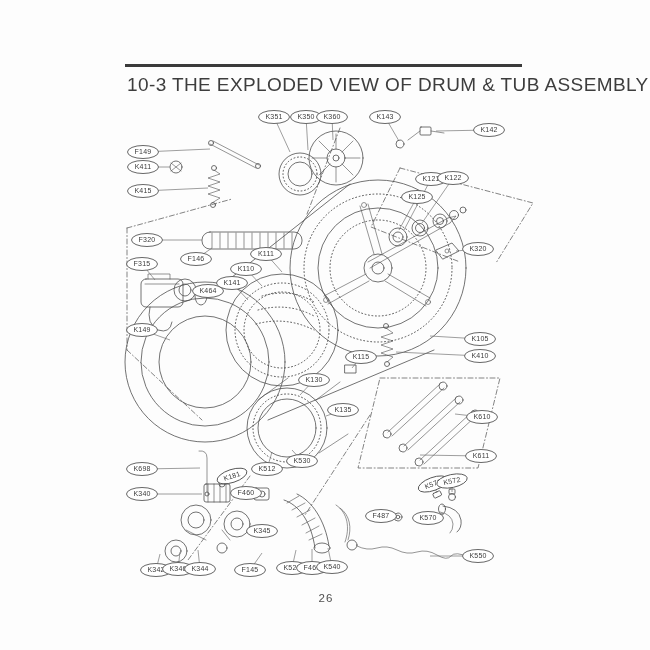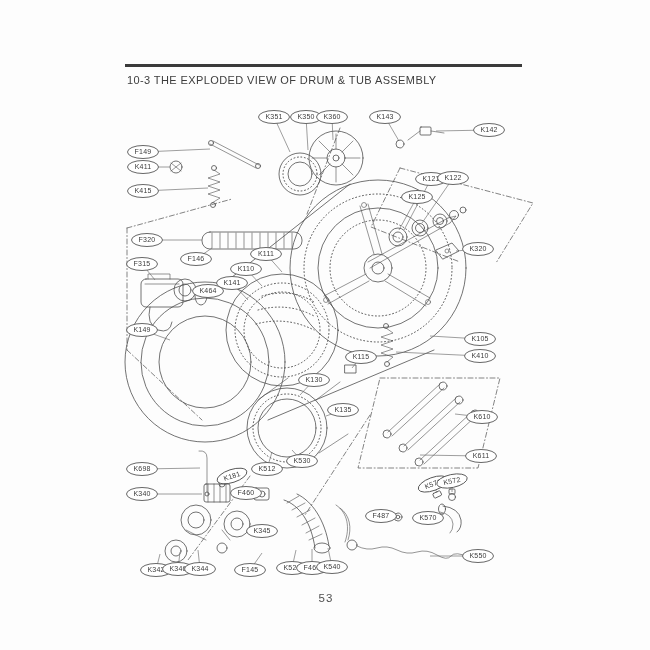--- a/index.html
+++ b/index.html
@@ -3,21 +3,21 @@
 <meta charset="utf-8">
 <style>
   html,body{margin:0;padding:0;background:#ffffff;}
   .page{
     position:relative;width:650px;height:650px;background:#fdfdfd;
     font-family:"Liberation Sans",sans-serif;overflow:hidden;
   }
   .top-rule{position:absolute;left:125px;top:64px;width:397px;height:3px;background:#3b3b3b;}
   .title{
     position:absolute;left:127px;top:74px;margin:0;
-    font-size:11px;font-weight:500;color:#3d3d3d;letter-spacing:0.4px;white-space:nowrap;
+    font-size:19px;font-weight:500;color:#3d3d3d;letter-spacing:0.4px;white-space:nowrap;
   }
   .page-number{
     position:absolute;left:306px;top:592px;width:40px;text-align:center;
     font-size:11.5px;color:#4f4f4f;letter-spacing:1px;
   }
   svg.diagram{position:absolute;left:0;top:0;}
   .art{stroke:#4f4f4f;fill:none;stroke-width:0.8;stroke-linecap:round;stroke-linejoin:round;}
   .art .fine{stroke-width:0.6;}
   .art .dash{stroke-dasharray:5 2.5 1 2.5;stroke-width:0.7;}
   .art .dots{stroke-dasharray:0.9 2.6;stroke-width:1;}
@@ -451,14 +451,14 @@
           <ellipse cx="381" cy="516" rx="15.5" ry="6.5" class="callout-oval"></ellipse>
           <text x="381" y="518.4" class="callout-text">F487</text>
         </g>
         <g>
           <ellipse cx="478" cy="556" rx="15.5" ry="6.5" class="callout-oval"></ellipse>
           <text x="478" y="558.4" class="callout-text">K550</text>
         </g>
       </g>
   </svg>
 
-  <div class="page-number">53</div>
+  <div class="page-number">26</div>
 </div>
 
 </body></html>

